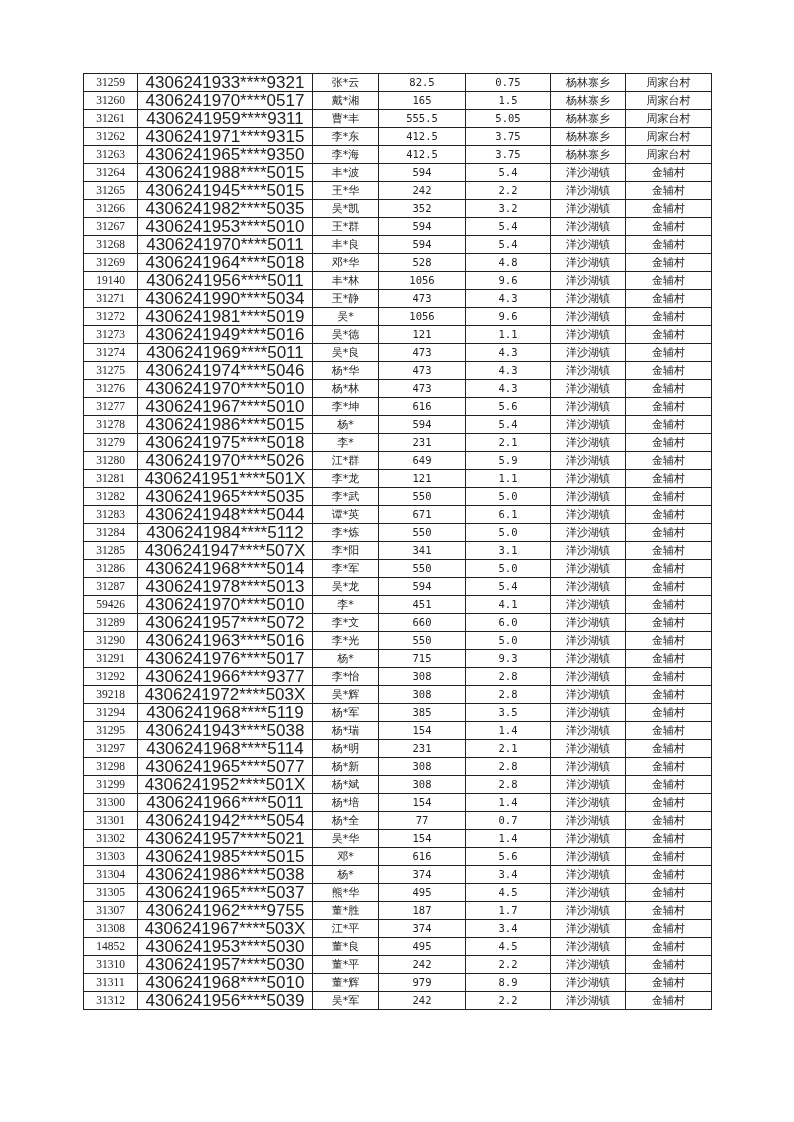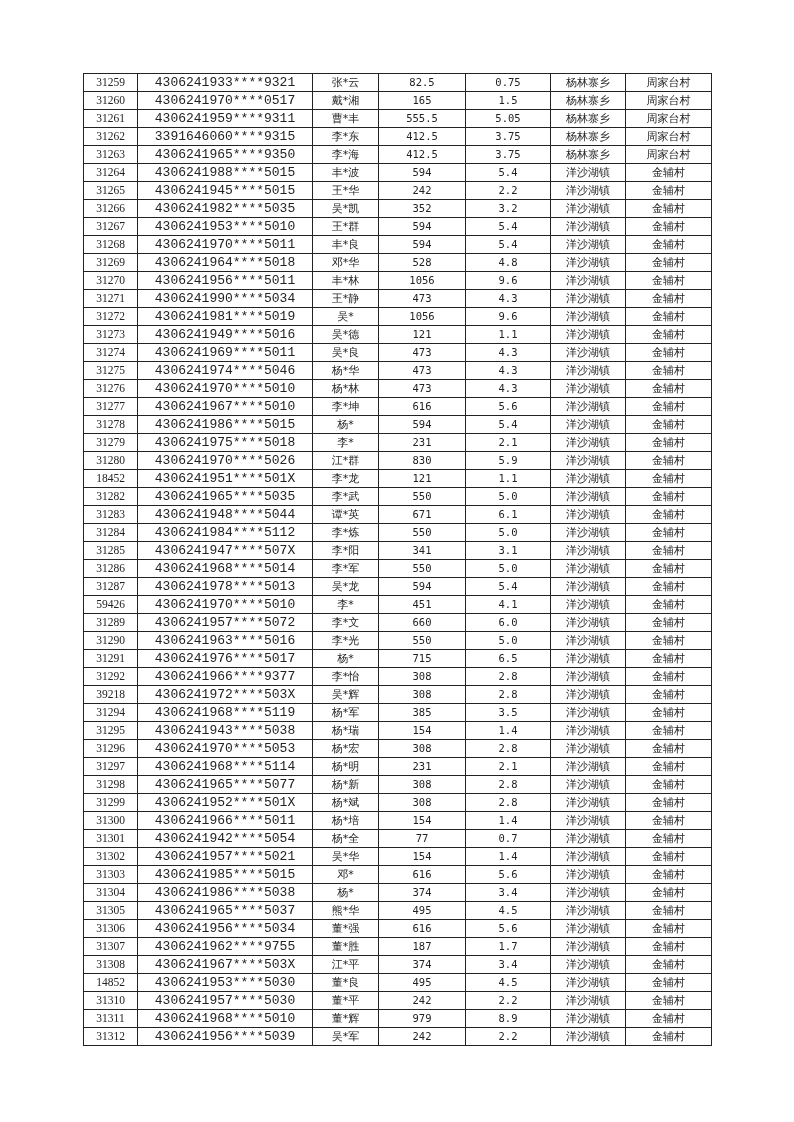--- a/index.html
+++ b/index.html
@@ -10,21 +10,21 @@
     font-family:"DejaVu Serif", "Liberation Serif", serif;
     font-size:11px; color:#222;padding-left:8px;
   }
   table.grid td {
     border:1px solid #222; height:17px; padding:0;
     text-align:center; vertical-align:middle; white-space:nowrap; overflow:hidden;
     line-height:17px;
   }
   table.grid td.id { font-family:"Liberation Serif", "DejaVu Serif", serif; font-size:11.5px; }
   table.grid td.num { font-family:"DejaVu Sans Mono", "Liberation Mono", monospace; font-size:10.5px; }
-  table.grid td.idc { font-family:Liberation Mono, monospace; font-size:13px; letter-spacing:0; }
+  table.grid td.idc { font-family:Liberation Sans, sans-serif; font-size:17px; letter-spacing:0; }
   table.grid td.cn { font-family:"DejaVu Sans", "Liberation Sans", sans-serif; font-size:11px; }
 </style>
 </head>
 <body>
 
 <table class="grid">
   <colgroup>
     <col style="width:54px">
     <col style="width:175px">
     <col style="width:66px">
@@ -56,21 +56,21 @@
         <td class="id">31261</td>
         <td class="idc">4306241959****9311</td>
         <td class="cn">曹*丰</td>
         <td class="num">555.5</td>
         <td class="num">5.05</td>
         <td class="cn">杨林寨乡</td>
         <td class="cn">周家台村</td>
       </tr>
       <tr>
         <td class="id">31262</td>
-        <td class="idc">3391646060****9315</td>
+        <td class="idc">4306241971****9315</td>
         <td class="cn">李*东</td>
         <td class="num">412.5</td>
         <td class="num">3.75</td>
         <td class="cn">杨林寨乡</td>
         <td class="cn">周家台村</td>
       </tr>
       <tr>
         <td class="id">31263</td>
         <td class="idc">4306241965****9350</td>
         <td class="cn">李*海</td>
@@ -127,21 +127,21 @@
       <tr>
         <td class="id">31269</td>
         <td class="idc">4306241964****5018</td>
         <td class="cn">邓*华</td>
         <td class="num">528</td>
         <td class="num">4.8</td>
         <td class="cn">洋沙湖镇</td>
         <td class="cn">金辅村</td>
       </tr>
       <tr>
-        <td class="id">31270</td>
+        <td class="id">19140</td>
         <td class="idc">4306241956****5011</td>
         <td class="cn">丰*林</td>
         <td class="num">1056</td>
         <td class="num">9.6</td>
         <td class="cn">洋沙湖镇</td>
         <td class="cn">金辅村</td>
       </tr>
       <tr>
         <td class="id">31271</td>
         <td class="idc">4306241990****5034</td>
@@ -220,27 +220,27 @@
         <td class="cn">李*</td>
         <td class="num">231</td>
         <td class="num">2.1</td>
         <td class="cn">洋沙湖镇</td>
         <td class="cn">金辅村</td>
       </tr>
       <tr>
         <td class="id">31280</td>
         <td class="idc">4306241970****5026</td>
         <td class="cn">江*群</td>
-        <td class="num">830</td>
+        <td class="num">649</td>
         <td class="num">5.9</td>
         <td class="cn">洋沙湖镇</td>
         <td class="cn">金辅村</td>
       </tr>
       <tr>
-        <td class="id">18452</td>
+        <td class="id">31281</td>
         <td class="idc">4306241951****501X</td>
         <td class="cn">李*龙</td>
         <td class="num">121</td>
         <td class="num">1.1</td>
         <td class="cn">洋沙湖镇</td>
         <td class="cn">金辅村</td>
       </tr>
       <tr>
         <td class="id">31282</td>
         <td class="idc">4306241965****5035</td>
@@ -320,21 +320,21 @@
         <td class="num">550</td>
         <td class="num">5.0</td>
         <td class="cn">洋沙湖镇</td>
         <td class="cn">金辅村</td>
       </tr>
       <tr>
         <td class="id">31291</td>
         <td class="idc">4306241976****5017</td>
         <td class="cn">杨*</td>
         <td class="num">715</td>
-        <td class="num">6.5</td>
+        <td class="num">9.3</td>
         <td class="cn">洋沙湖镇</td>
         <td class="cn">金辅村</td>
       </tr>
       <tr>
         <td class="id">31292</td>
         <td class="idc">4306241966****9377</td>
         <td class="cn">李*怡</td>
         <td class="num">308</td>
         <td class="num">2.8</td>
         <td class="cn">洋沙湖镇</td>
@@ -361,29 +361,20 @@
       <tr>
         <td class="id">31295</td>
         <td class="idc">4306241943****5038</td>
         <td class="cn">杨*瑞</td>
         <td class="num">154</td>
         <td class="num">1.4</td>
         <td class="cn">洋沙湖镇</td>
         <td class="cn">金辅村</td>
       </tr>
       <tr>
-        <td class="id">31296</td>
-        <td class="idc">4306241970****5053</td>
-        <td class="cn">杨*宏</td>
-        <td class="num">308</td>
-        <td class="num">2.8</td>
-        <td class="cn">洋沙湖镇</td>
-        <td class="cn">金辅村</td>
-      </tr>
-      <tr>
         <td class="id">31297</td>
         <td class="idc">4306241968****5114</td>
         <td class="cn">杨*明</td>
         <td class="num">231</td>
         <td class="num">2.1</td>
         <td class="cn">洋沙湖镇</td>
         <td class="cn">金辅村</td>
       </tr>
       <tr>
         <td class="id">31298</td>
@@ -451,29 +442,20 @@
       <tr>
         <td class="id">31305</td>
         <td class="idc">4306241965****5037</td>
         <td class="cn">熊*华</td>
         <td class="num">495</td>
         <td class="num">4.5</td>
         <td class="cn">洋沙湖镇</td>
         <td class="cn">金辅村</td>
       </tr>
       <tr>
-        <td class="id">31306</td>
-        <td class="idc">4306241956****5034</td>
-        <td class="cn">董*强</td>
-        <td class="num">616</td>
-        <td class="num">5.6</td>
-        <td class="cn">洋沙湖镇</td>
-        <td class="cn">金辅村</td>
-      </tr>
-      <tr>
         <td class="id">31307</td>
         <td class="idc">4306241962****9755</td>
         <td class="cn">董*胜</td>
         <td class="num">187</td>
         <td class="num">1.7</td>
         <td class="cn">洋沙湖镇</td>
         <td class="cn">金辅村</td>
       </tr>
       <tr>
         <td class="id">31308</td>

